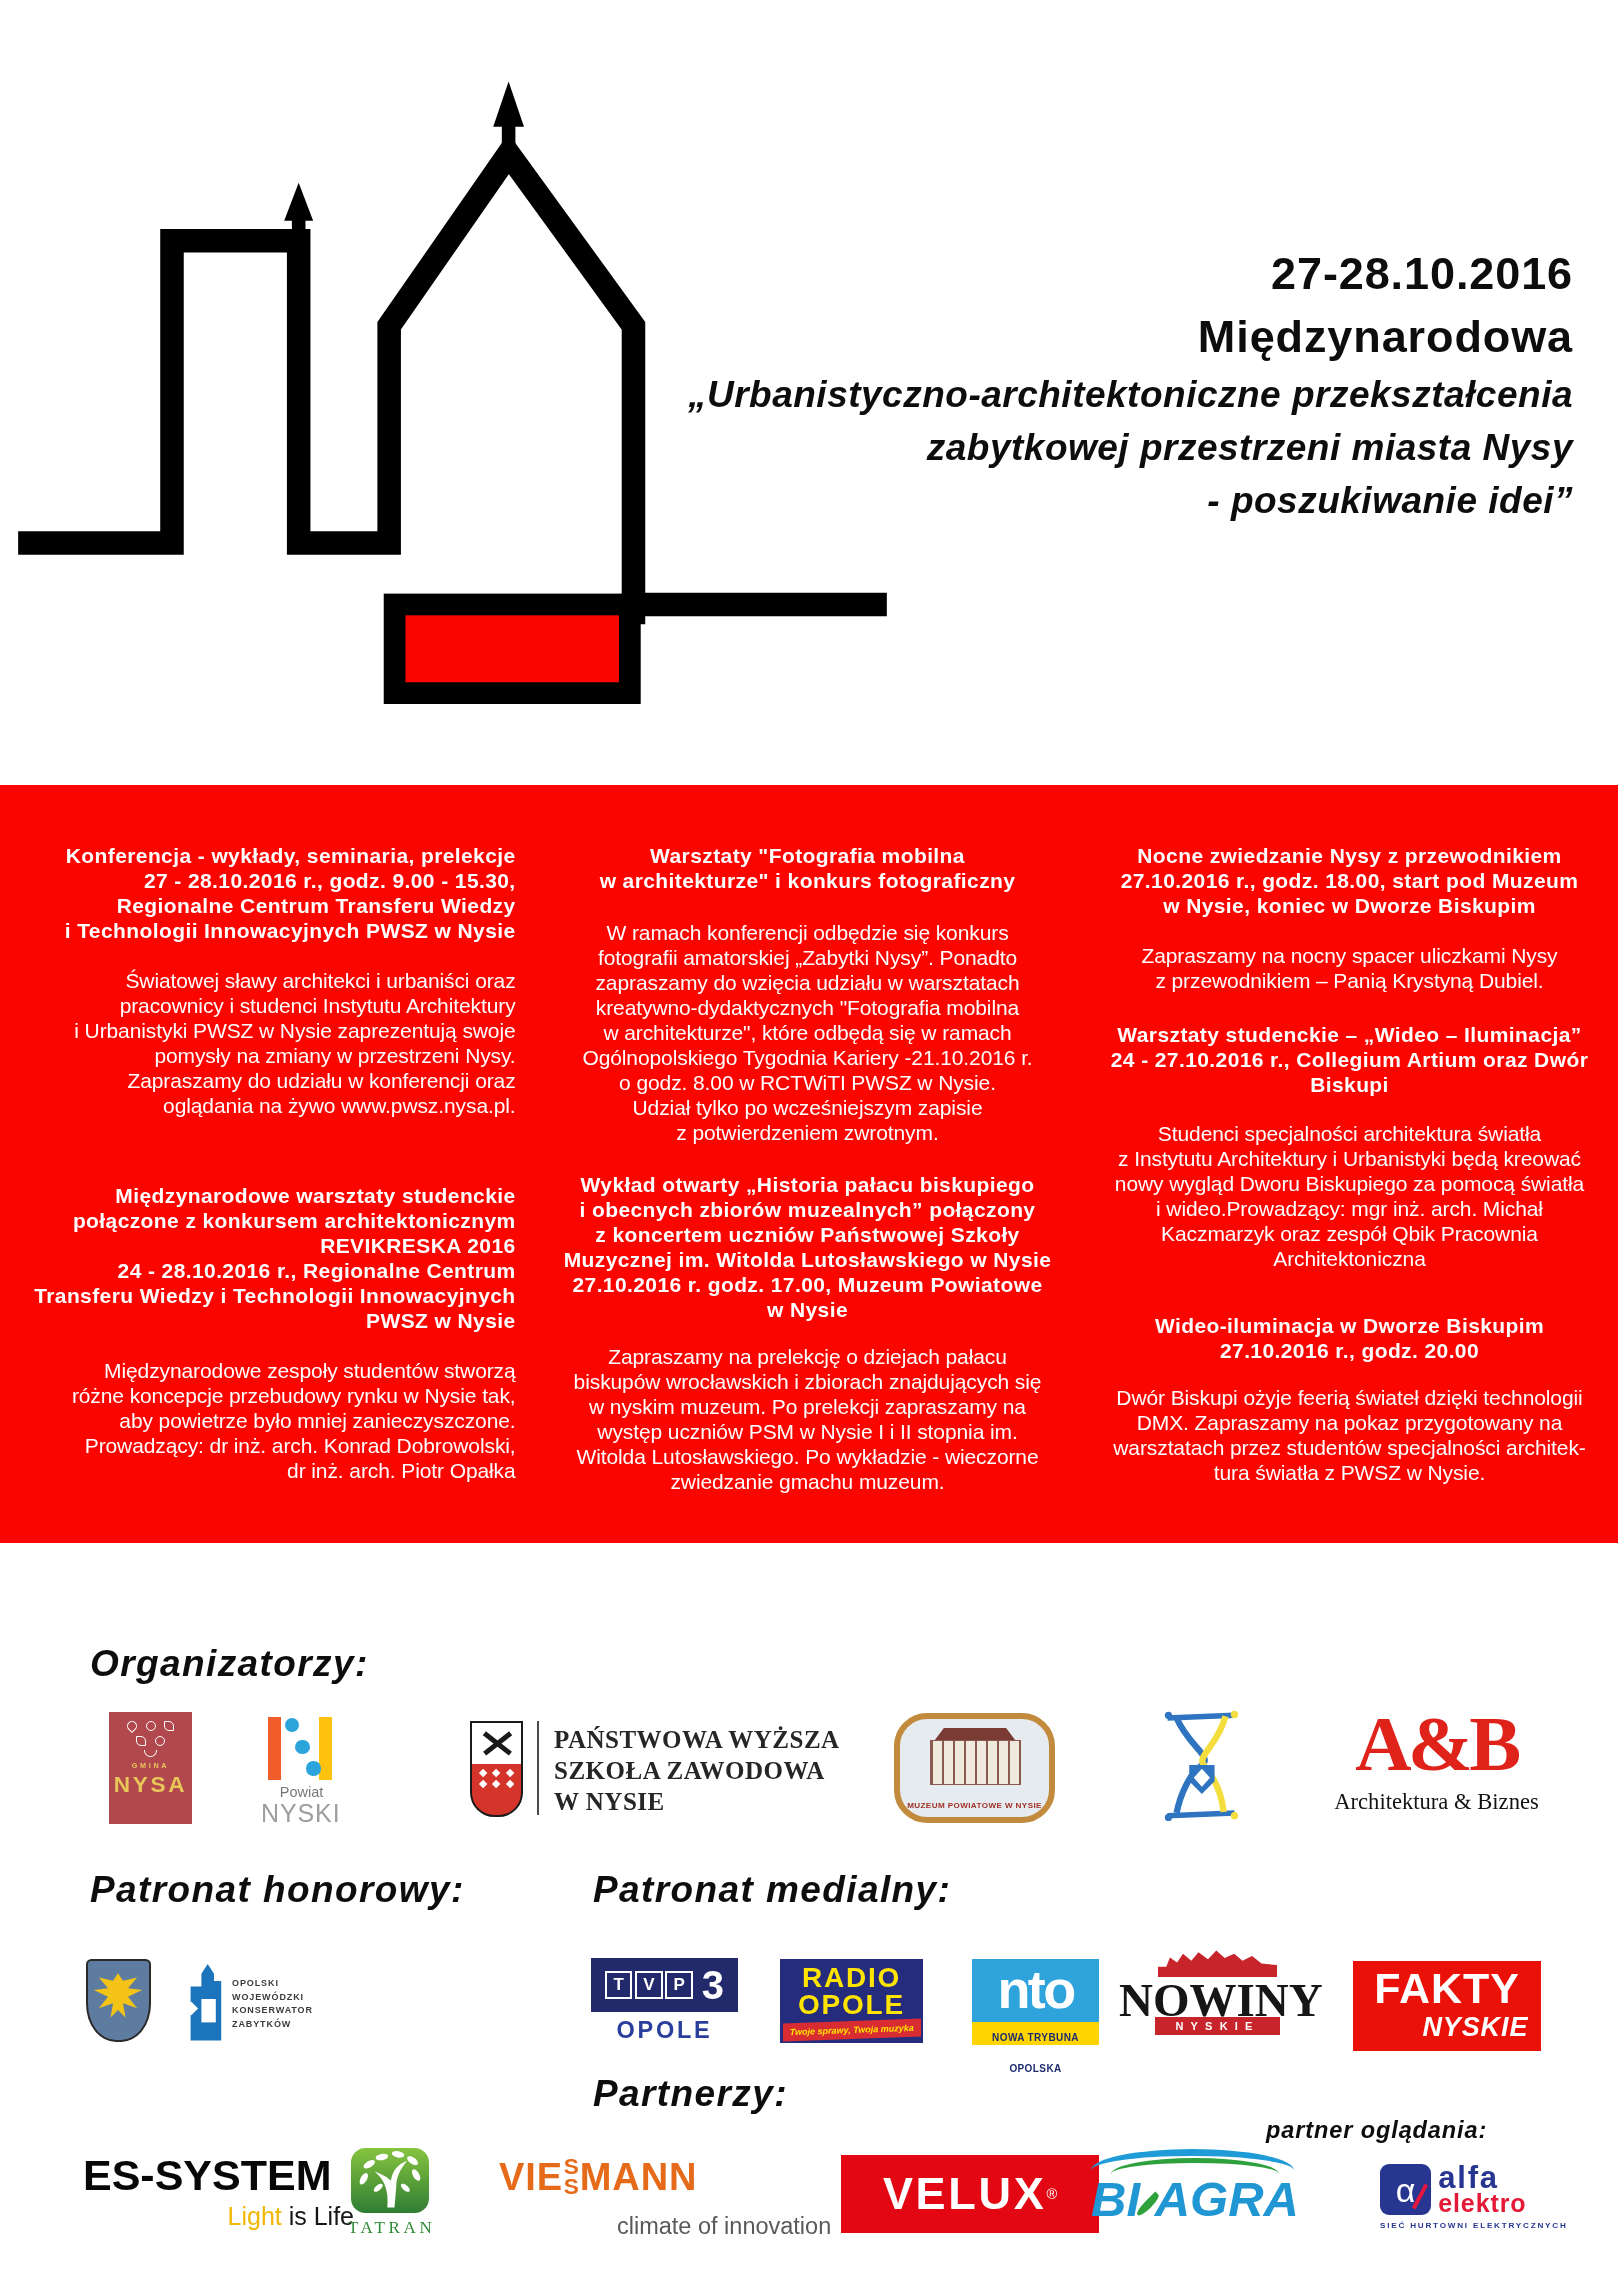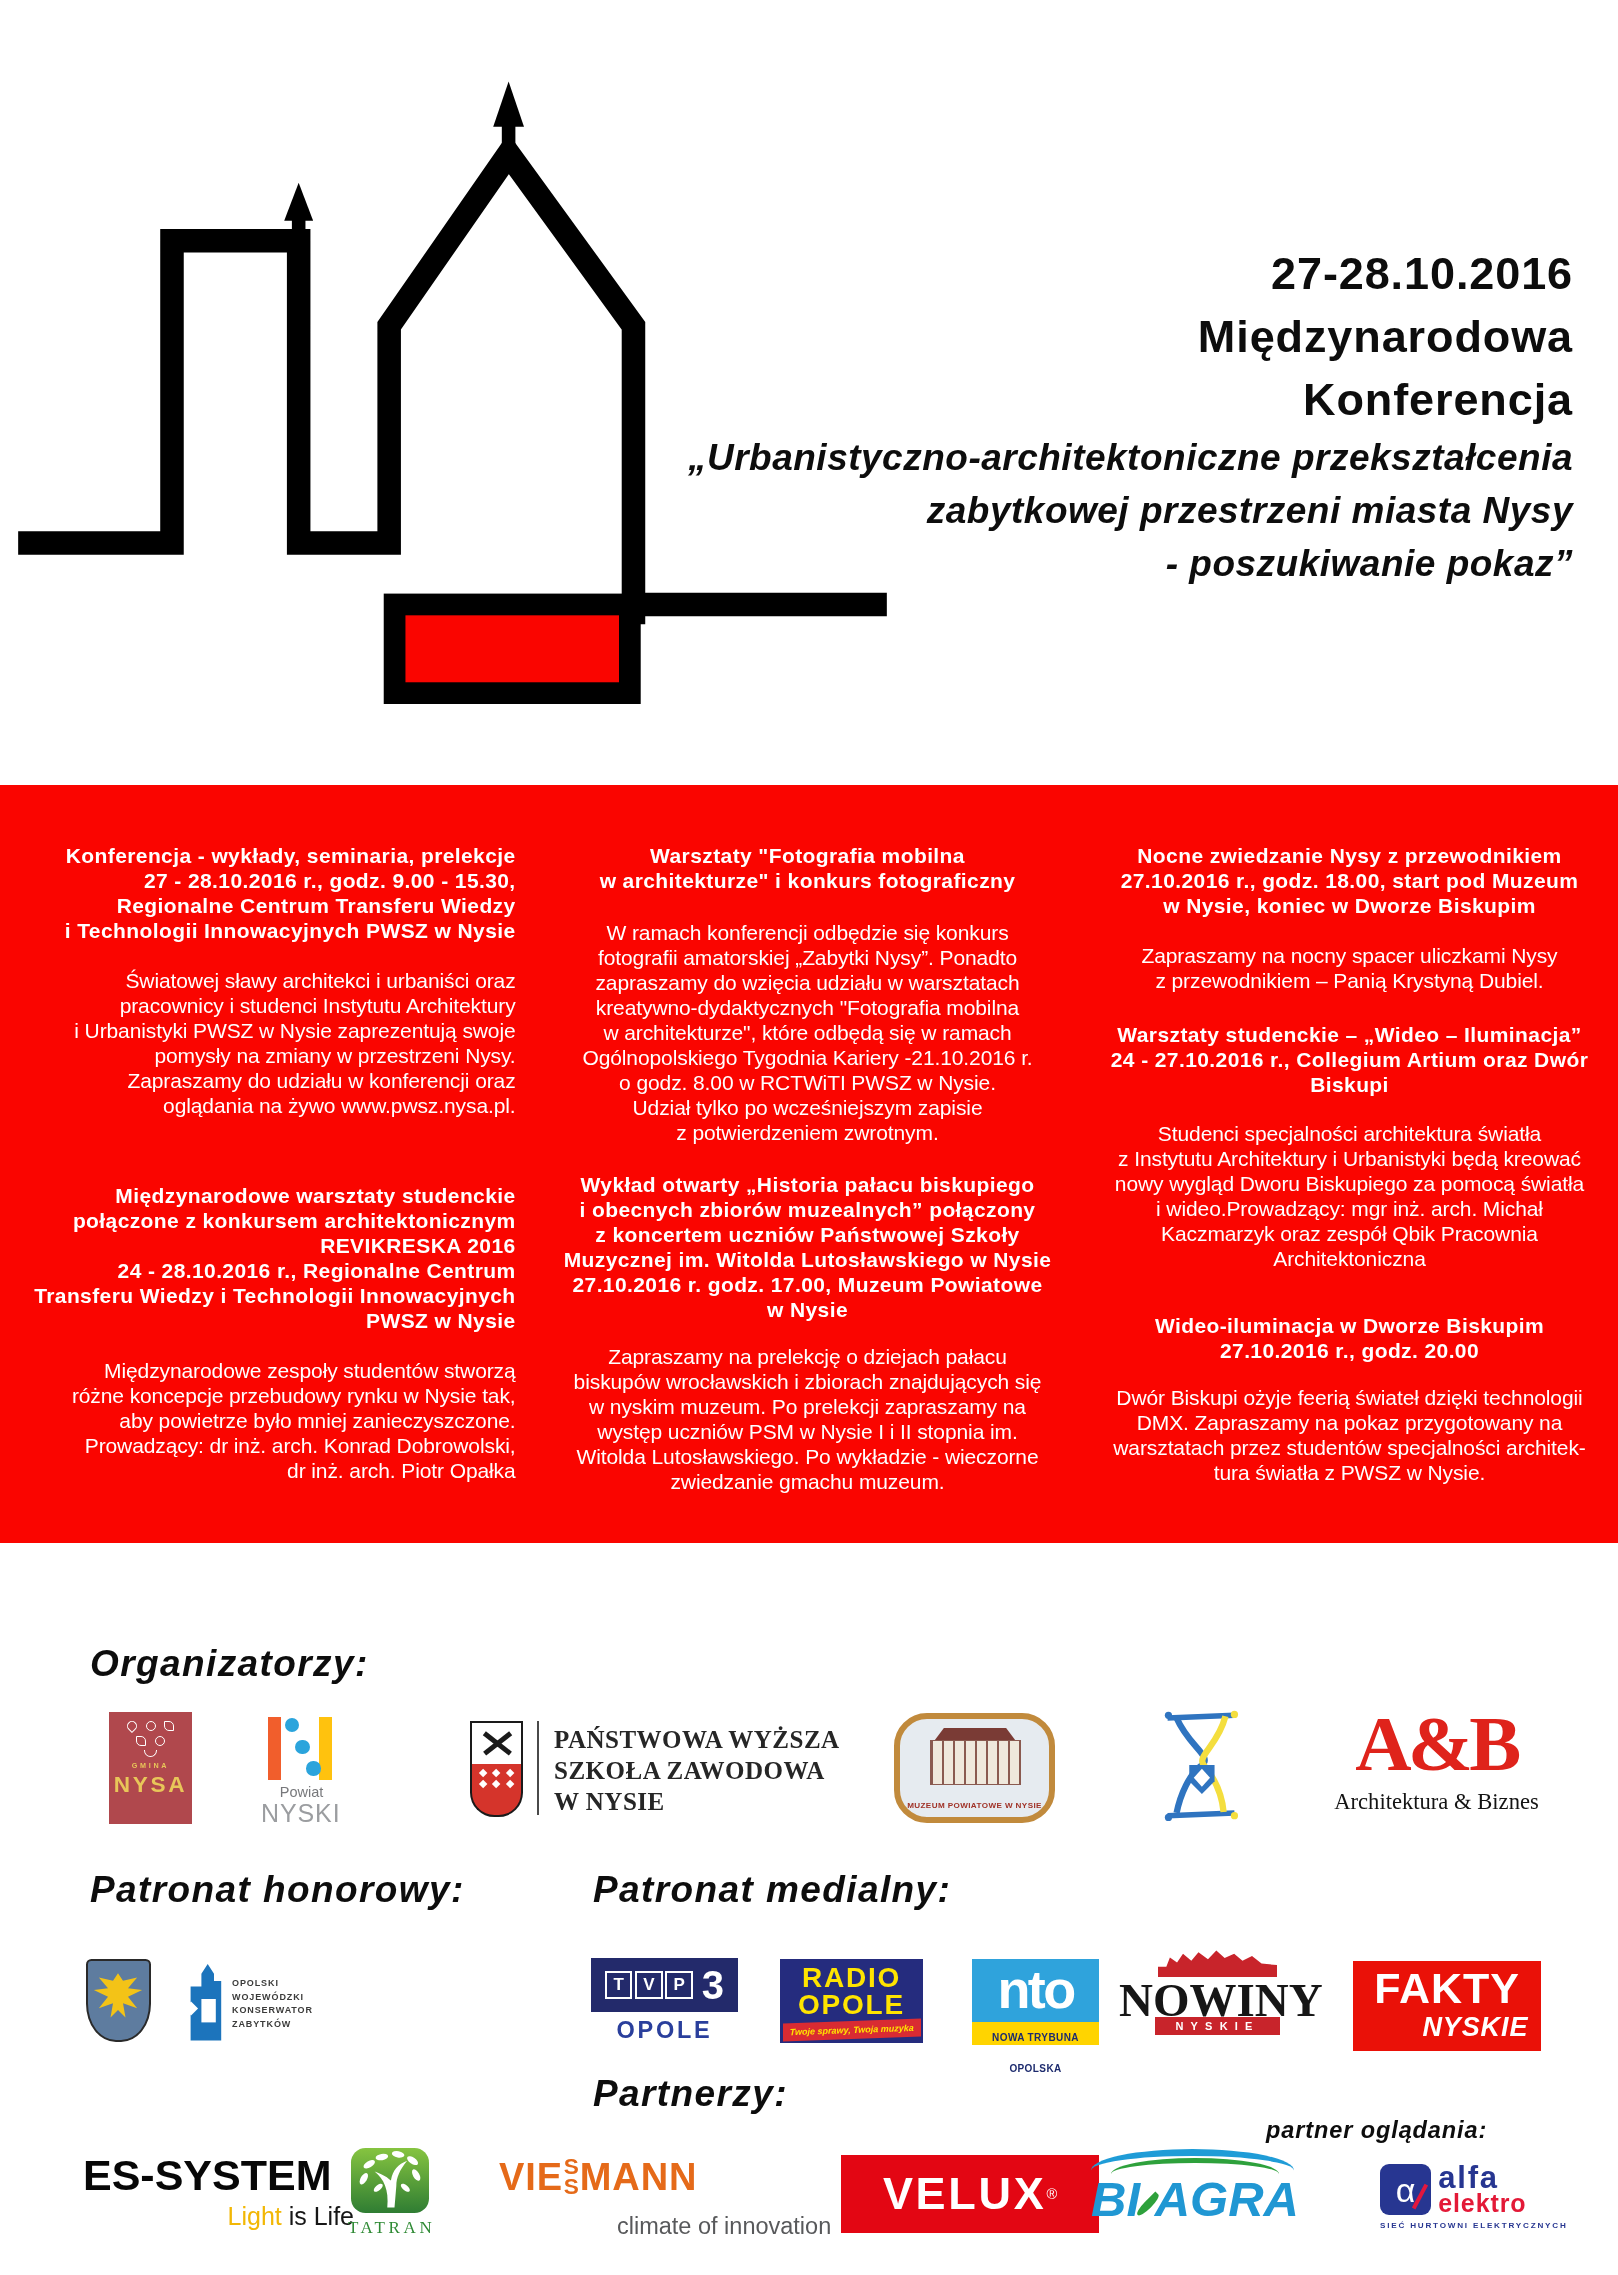--- a/index.html
+++ b/index.html
@@ -164,24 +164,23 @@
     <polygon points="330,202 314,244 346,244" fill="#000000"></polygon>
     <line x1="562" y1="172" x2="562" y2="132" stroke="#000000" stroke-width="15"></line>
     <polygon points="562,90 545,140 579,140" fill="#000000"></polygon>
     <rect x="436" y="668" width="260" height="98" fill="#fa0500" stroke="#000000" stroke-width="24"></rect>
     <line x1="708" y1="668" x2="980" y2="668" stroke="#000000" stroke-width="26"></line>
   </svg>
 
   <div class="title">
     <div class="big">27-28.10.2016</div>
     <div class="big">Międzynarodowa</div>
-    <div class="big">Konferencja</div>
     <div class="it">„Urbanistyczno-architektoniczne przekształcenia</div>
     <div class="it">zabytkowej przestrzeni miasta Nysy</div>
-    <div class="it">- poszukiwanie pokaz”</div>
+    <div class="it">- poszukiwanie idei”</div>
   </div>
 
   <div class="banner"></div>
 
   <div class="rcol c1">
     <p class="rh mb28">Konferencja - wykłady, seminaria, prelekcje
 27 - 28.10.2016 r., godz. 9.00 - 15.30,
 Regionalne Centrum Transferu Wiedzy
 i Technologii Innowacyjnych PWSZ w Nysie</p>
     <p class="rb mb72">Światowej sławy architekci i urbaniści oraz

